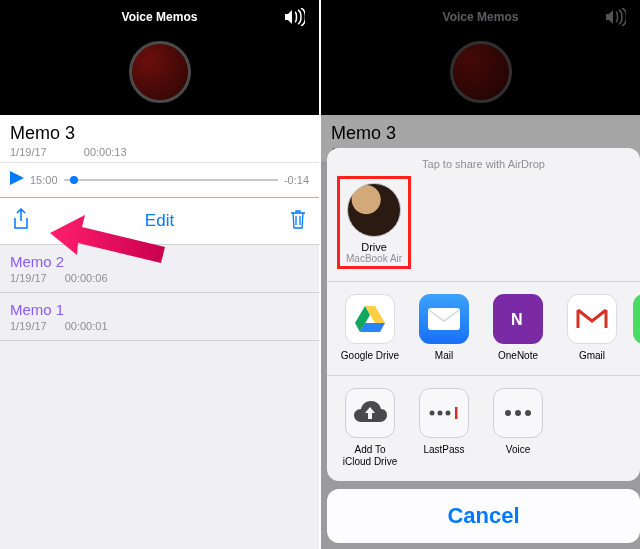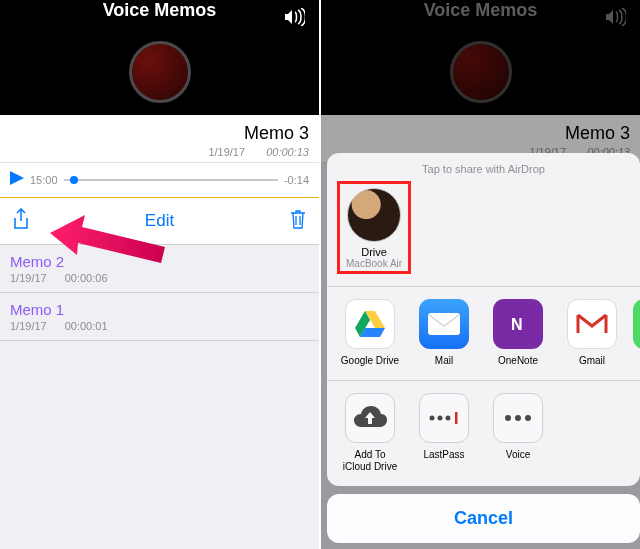--- a/index.html
+++ b/index.html
@@ -10,33 +10,33 @@
     height: 549px;
     overflow: hidden;
   }
   .container { display: flex; width: 640px; height: 549px; }
   .phone { position: relative; width: 319px; height: 549px; display: flex; flex-direction: column; background: #efeff4; }
   .phone + .phone { margin-left: 2px; }
   .header {
     background: #000; height: 115px; color: #fff; display: flex; align-items: flex-start;
     justify-content: center; position: relative;
   }
-  .header-title { font-size: 18px; font-weight: 600; }
+  .header-title { font-size: 12px; font-weight: 600; margin-top: 10px; }
   .speaker-icon { position: absolute; right: 14px; top: 8px; color: #fff; }
   .record-btn {
     position: absolute; bottom: 12px; left: 50%; transform: translateX(-50%);
     width: 62px; height: 62px; border-radius: 50%;
     background: radial-gradient(circle at 30% 30%, #6b0f0c, #2a0504);
     border: 3px solid #4a4a4a;
   }
-  .memo-expanded { background: #fff; text-align: right; }
+  .memo-expanded { background: #fff; }
   .memo-top { padding: 8px 10px 4px 10px; border-bottom: 1px solid #e1e1e4; }
   .memo-title { font-size: 18px; font-weight: 400; color: #000; }
   .memo-meta { font-size: 11px; color: #8e8e93; margin-top: 2px; }
-  .memo-meta span + span { margin-left: 18px; font-style: italic; }
+  .memo-meta span + span { margin-left: 34px; }
   .playback { display: flex; align-items: center; padding: 8px 10px; gap: 6px; }
   .play-icon { color: #007aff; font-size: 16px; }
   .time-small { font-size: 11px; color: #8e8e93; }
   .progress {
     flex: 1; height: 2px; background: #c8c8cc; position: relative;
   }
   .progress::before {
     content:""; position:absolute; left:6px; top:-3px; width:8px; height:8px;
     background:#007aff; border-radius:50%;
   }
@@ -81,21 +81,21 @@
     display:flex; gap:8px; padding:12px 6px 14px 10px; overflow:hidden;
     border-bottom:1px solid #d6d6d8;
   }
   .actions-row { border-bottom:none; }
   .app { display:flex; flex-direction:column; align-items:center; width:66px; flex-shrink:0; }
   .app-partial { width:18px; overflow:hidden; flex-shrink:0; }
   .app-icon { width:50px; height:50px; border-radius:11px; display:flex; align-items:center; justify-content:center; }
   .app-label { font-size:10px; color:#000; margin-top:6px; text-align:center; line-height:1.15; }
   .cancel-btn {
     background:#fdfdff; border-radius:12px; padding:14px 4px;
-    text-align:center; color:#007aff; font-size:18px; font-weight:600;
+    text-align:center; color:#007aff; font-size:22px; font-weight:600;
   }
   
   .icon-mail { background:linear-gradient(#3ba3fb,#1770f6); }
   .icon-drive { background:#fff; border:1px solid #ddd; }
   .icon-onenote { background:#7b2aa6; }
   .icon-gmail { background:#fff; border:1px solid #ddd; }
   .icon-green { background:#4cd964; }
   .icon-action { background:#f8f8fa; border:1px solid #d0d0d4; }
 </style>
 </head>

